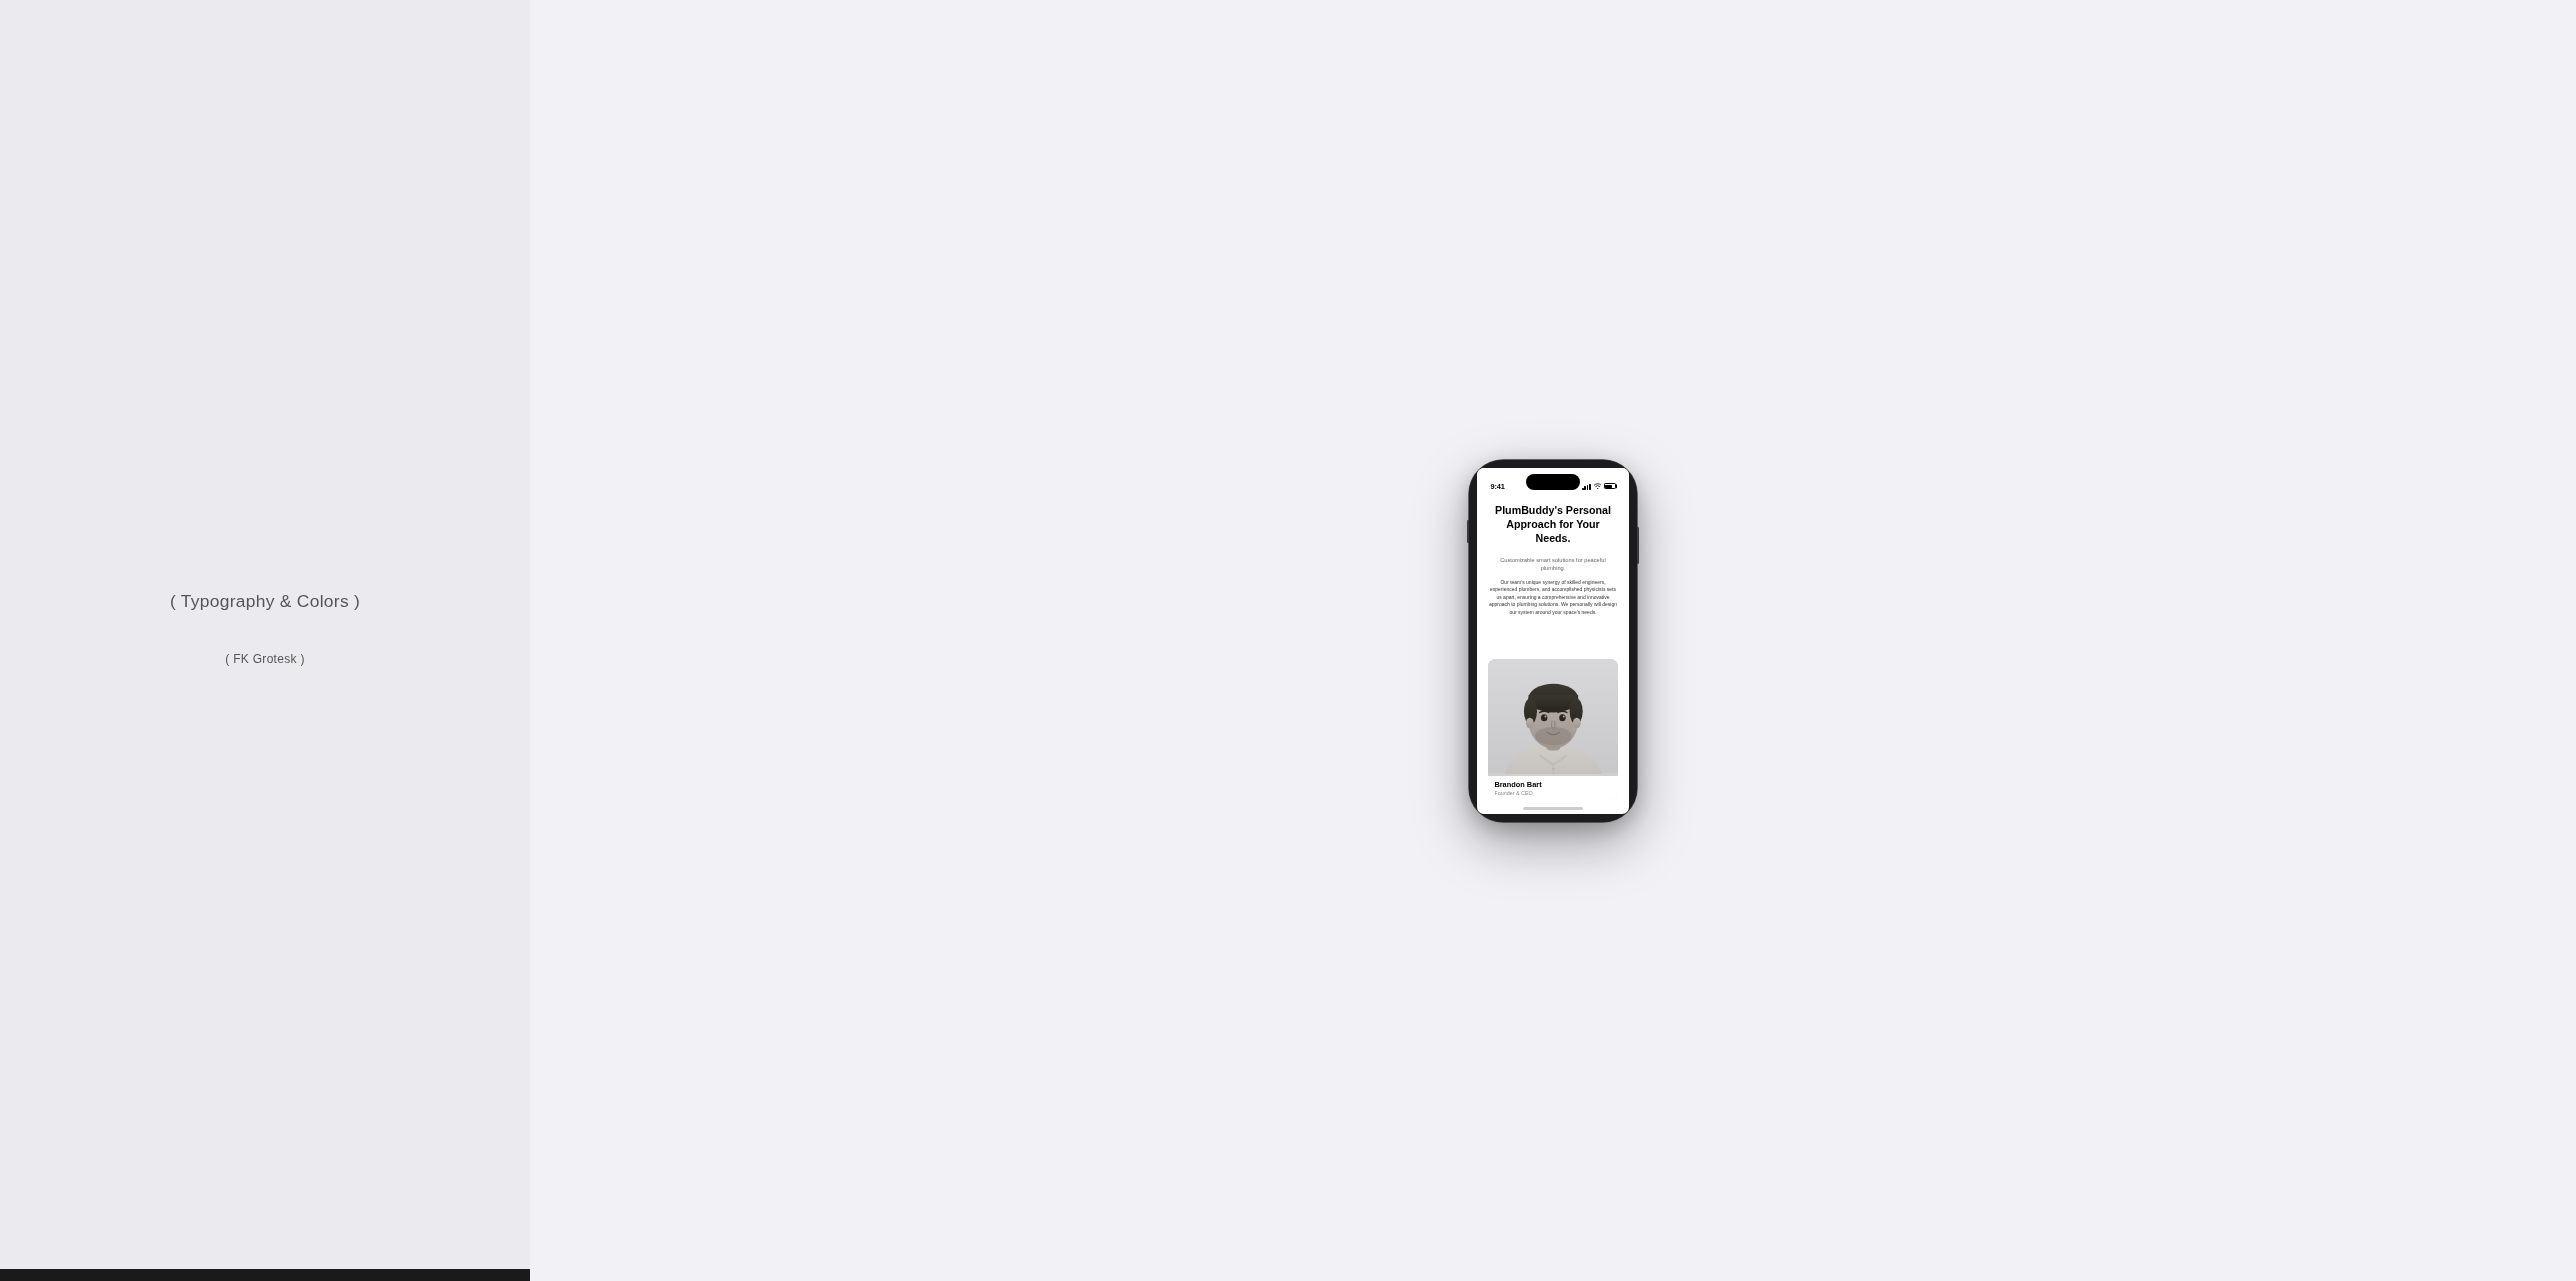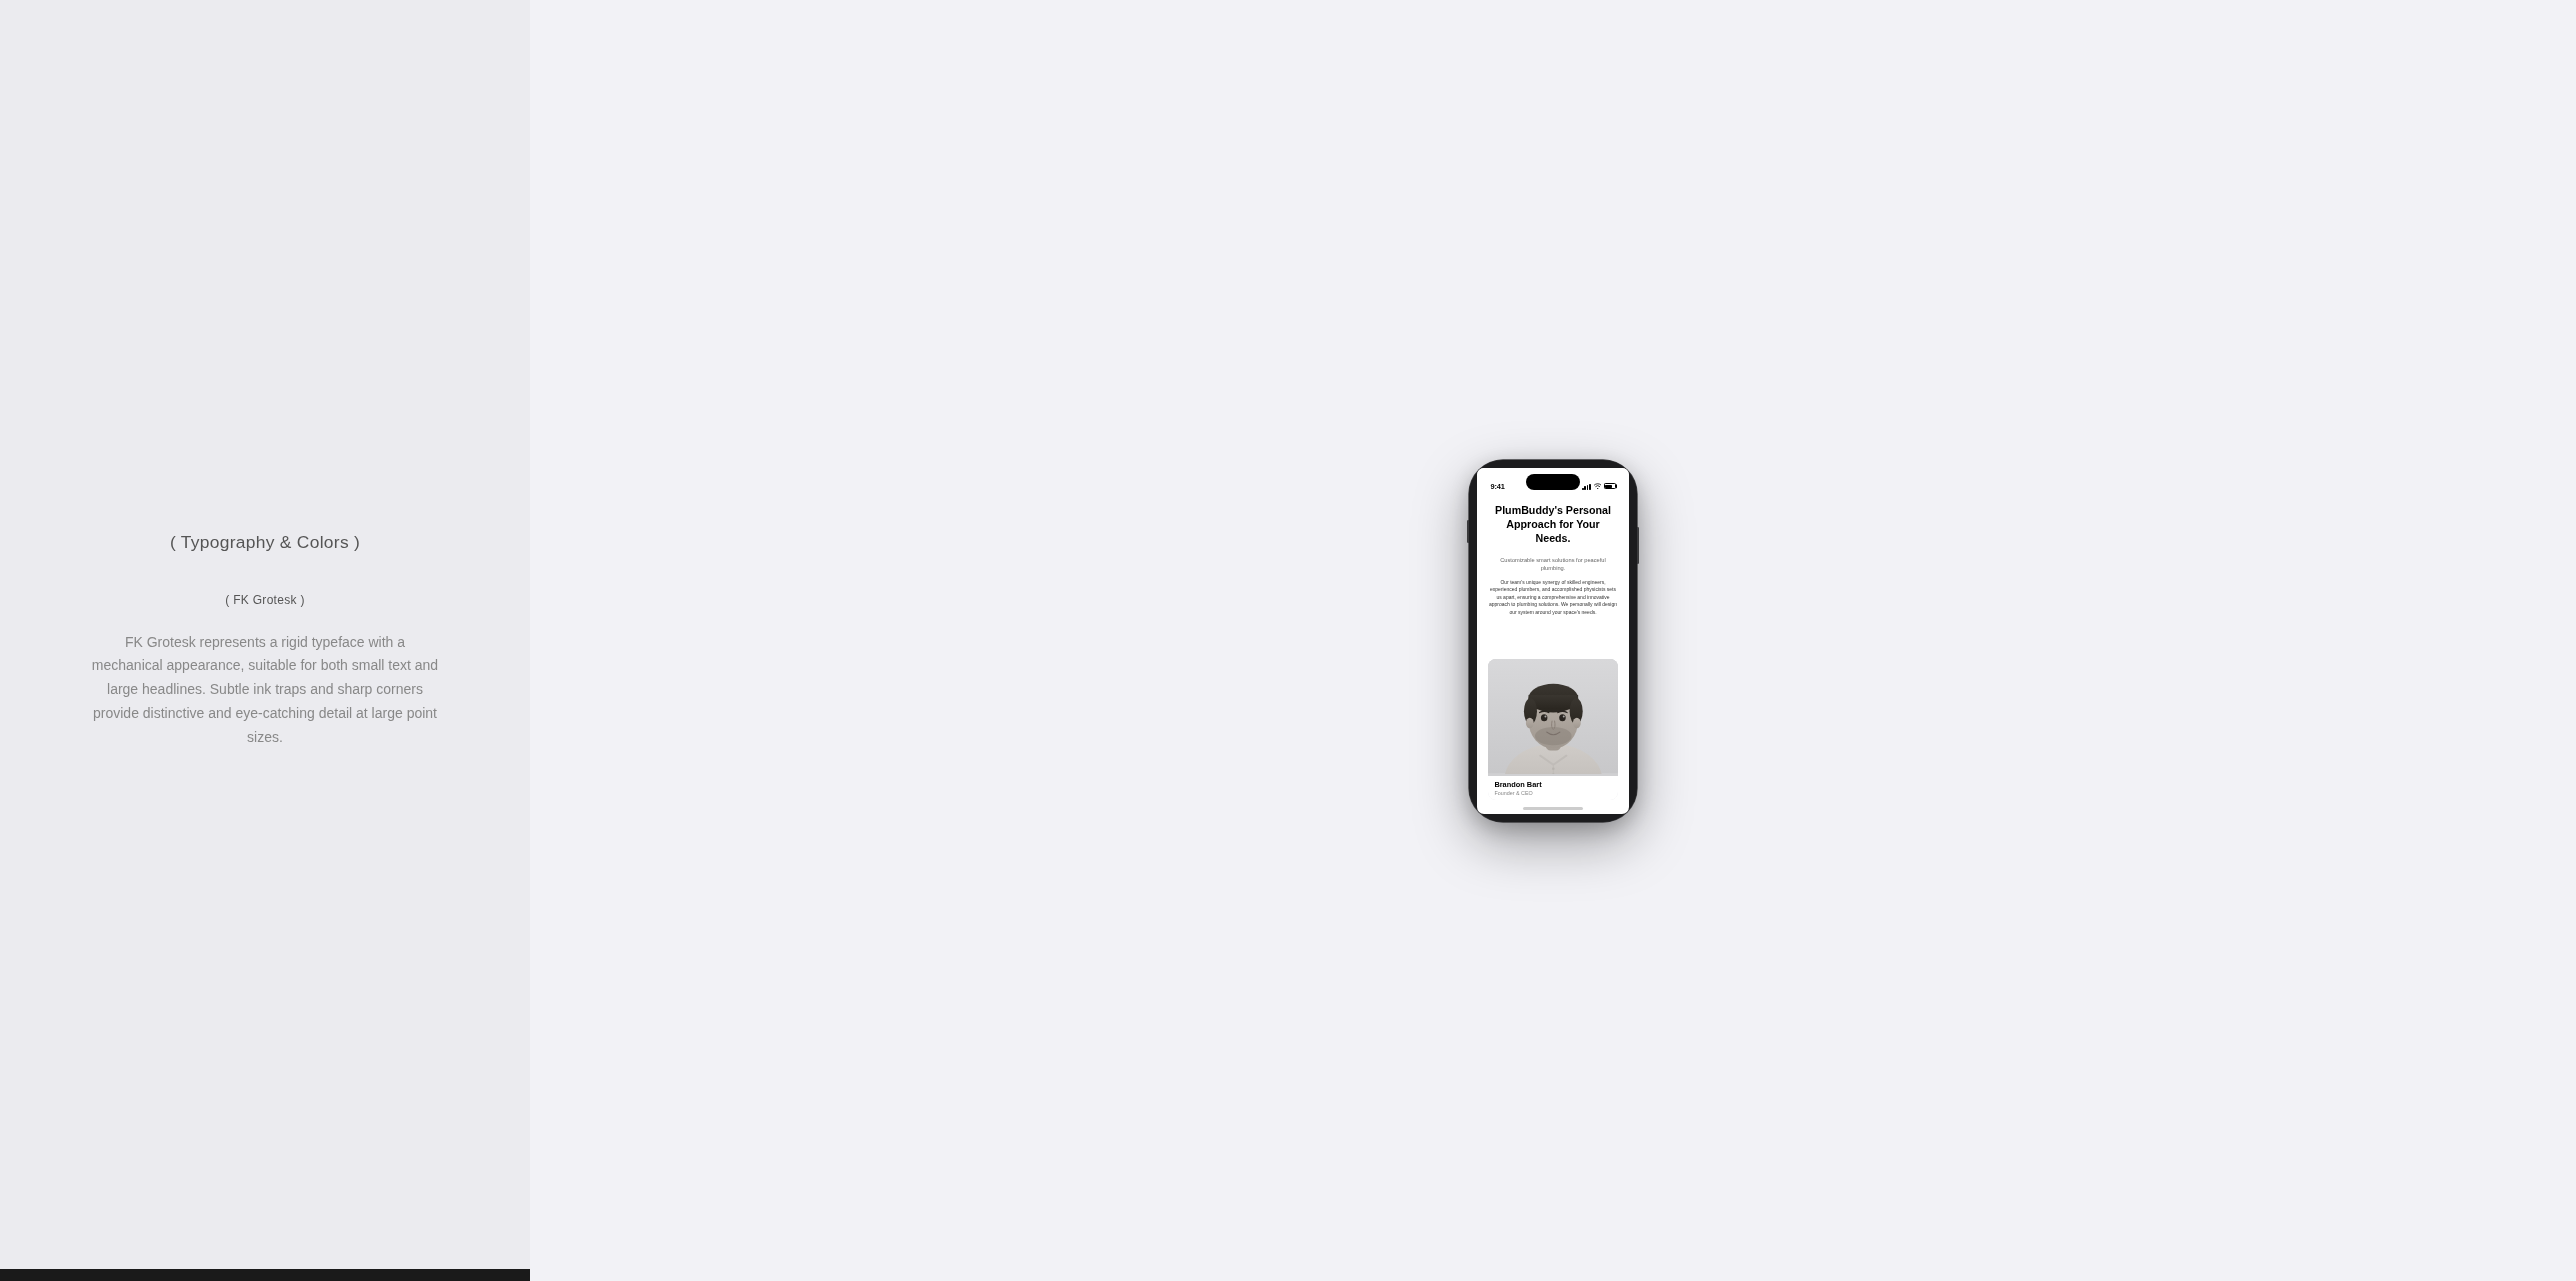--- a/index.html
+++ b/index.html
@@ -286,21 +286,20 @@
       opacity: 0.2;
     }
   </style>
 </head>
 <body>
 
 <div class="left-panel">
   <div class="left-panel-content">
     <div class="section-label">( Typography &amp; Colors )</div>
     <div class="font-label">( FK Grotesk )</div>
-    <div class="font-description">FK Grotesk represents a rigid typeface with a mechanical appearance, suitable for both small text and large headlines. Subtle ink traps and sharp corners provide distinctive and eye-catching detail at large point sizes.</div>
   </div>
   <div class="bottom-bar"></div>
 </div>
 
 <div class="right-panel">
 
   <div class="iphone-mockup">
     <div class="iphone-screen">
 
       <div class="status-bar">

